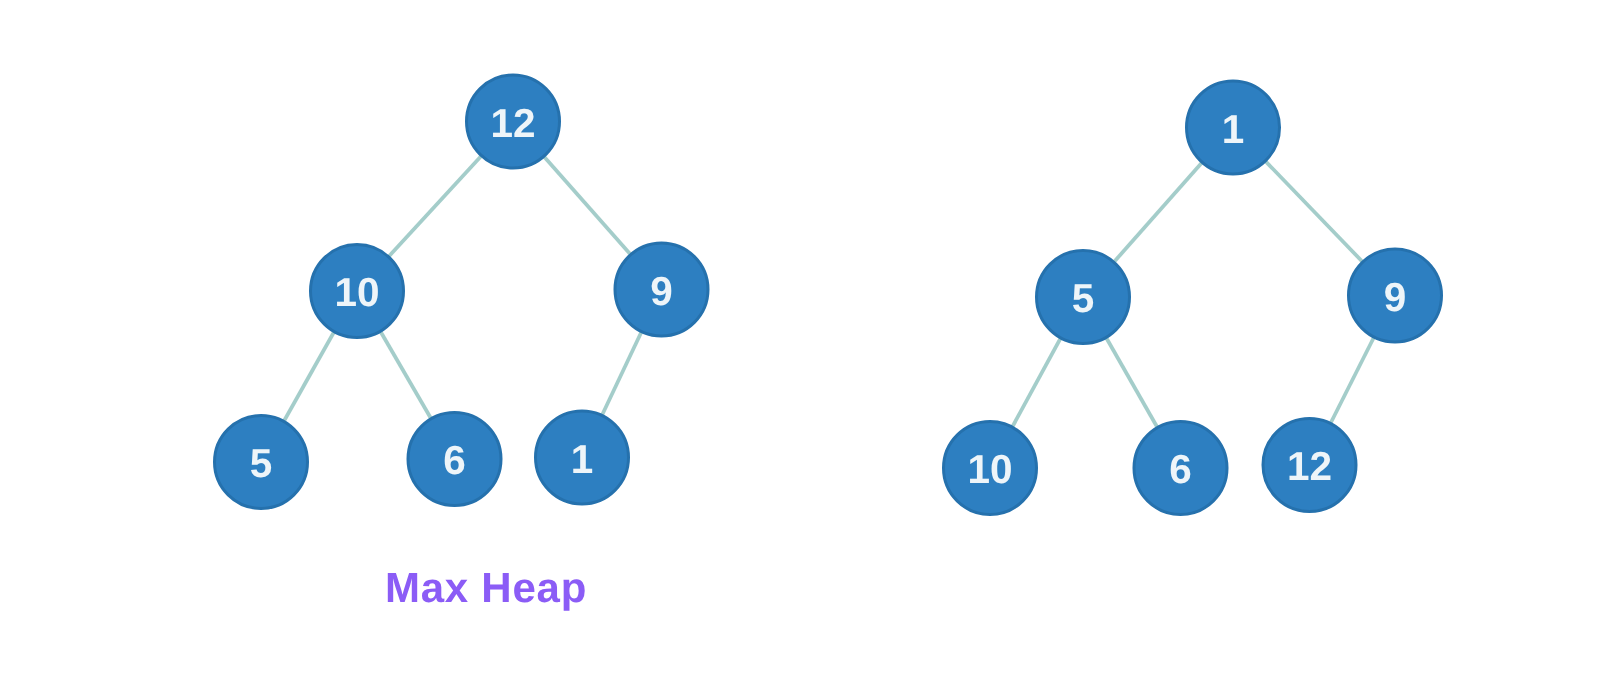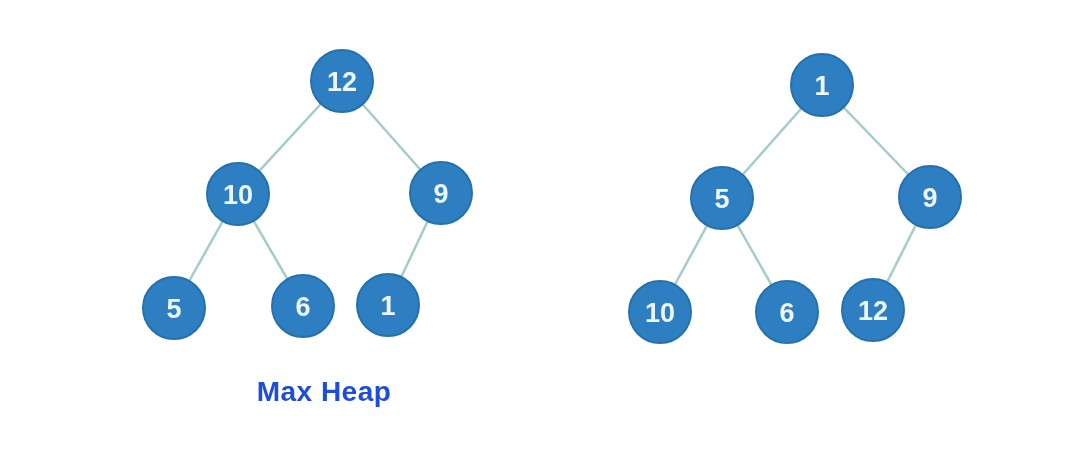--- a/index.html
+++ b/index.html
@@ -19,21 +19,21 @@
     left: 0;
     top: 0;
     width: 1080px;
     height: 463px;
   }
   .heap-label {
     position: absolute;
     transform: translate(-50%, -50%);
     font-size: 28px;
     font-weight: 600;
-    color: #1d4ed8;
+    color: #8b5cf6;
     letter-spacing: 0.5px;
     white-space: nowrap;
   }
   .heap-label.max { left: 324px; top: 392px; }
   .heap-label.min { left: 817px; top: 392px; }
   .node-text {
     font-family: "Liberation Sans", sans-serif;
     font-size: 27px;
     font-weight: 700;
   }

